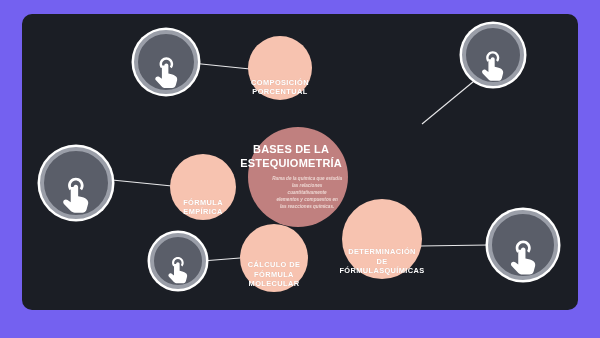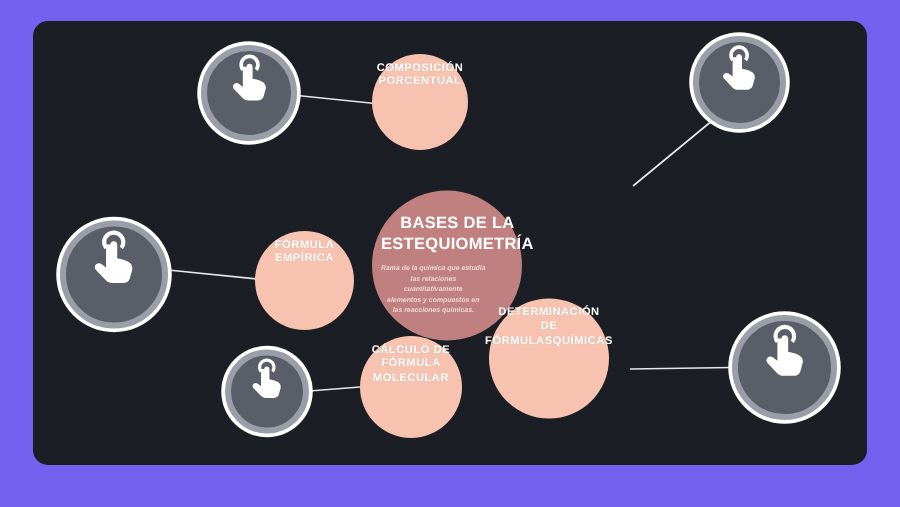--- a/index.html
+++ b/index.html
@@ -37,21 +37,21 @@
     top: 0;
     width: 556px;
     height: 296px;
   }
 
   
   .node {
     position: absolute;
     border-radius: 50%;
     display: flex;
-    align-items: flex-start;
+    align-items: flex-end;
     justify-content: center;
     text-align: center;
     box-sizing: border-box;
   }
 
   
   .topic {
     background: #f7c3b0;
     color: #ffffff;
     letter-spacing: .4px;
@@ -134,21 +134,21 @@
 elementos y compuestos en
 las reacciones químicas.</div>
     </div>
 
     <div class="node topic" style="left:226px; top:22px; width:64px; height:64px;">
       <div class="label">COMPOSICIÓN
 PORCENTUAL</div>
     </div>
 
 
-    <div class="node topic" style="left:304px; top:185px; width:80px; height:80px;">
+    <div class="node topic" style="left:320px; top:185px; width:80px; height:80px;">
       <div class="label">DETERMINACIÓN
 DE
 FÓRMULASQUÍMICAS</div>
     </div>
 
     <div class="node topic" style="left:218px; top:210px; width:68px; height:68px;">
       <div class="label">CÁLCULO DE
 FÓRMULA
 MOLECULAR</div>
     </div>

